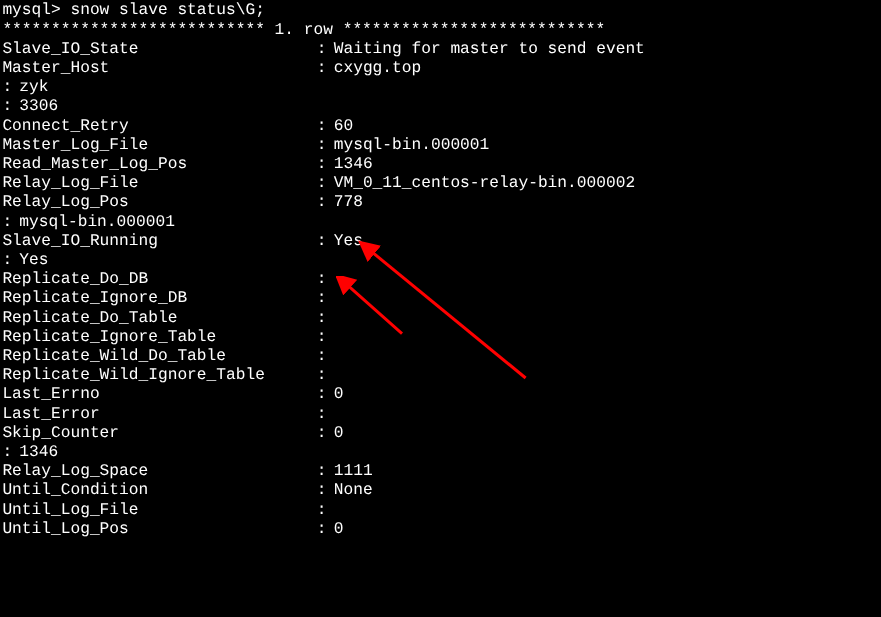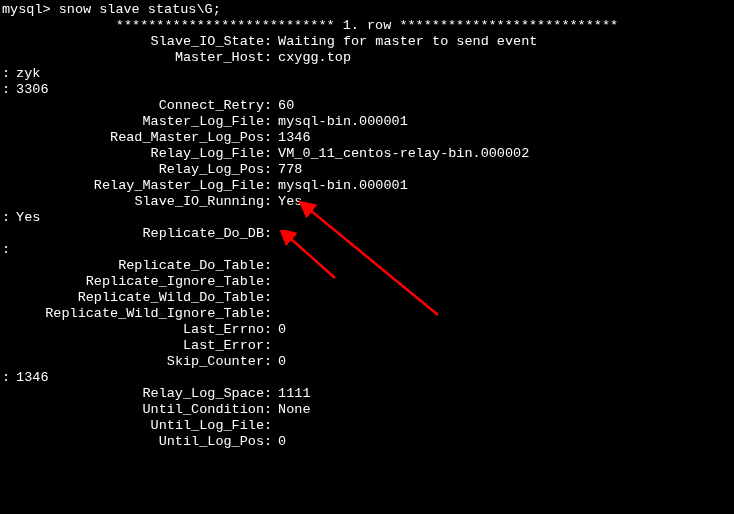--- a/index.html
+++ b/index.html
@@ -15,36 +15,34 @@
       position: relative;
       padding: 2px 2px;
     }
     .line {
       white-space: pre;
       display: flex;
     }
     .label {
       display: inline-block;
       width: 262px;
-      text-align: right;
       color: #fff;
     }
     .colon {
       display: inline-block;
       color: #fff;
       padding-right: 6px;
     }
     .value {
       display: inline-block;
       color: #fff;
     }
     .row-sep {
       white-space: pre;
       color: #fff;
-      text-align: center;
     }
     .prompt {
       white-space: pre;
       color: #fff;
       font-family: Liberation Mono, monospace;
     }
     .arrow {
       position: absolute;
       pointer-events: none;
     }
@@ -57,25 +55,25 @@
 <div id="rows-container">
     <div class="line"><span class="label">Slave_IO_State</span><span class="colon">:</span><span class="value">Waiting for master to send event</span></div>
     <div class="line"><span class="label">Master_Host</span><span class="colon">:</span><span class="value">cxygg.top</span></div>
     <div class="line"><span class="colon">:</span><span class="value">zyk</span></div>
     <div class="line"><span class="colon">:</span><span class="value">3306</span></div>
     <div class="line"><span class="label">Connect_Retry</span><span class="colon">:</span><span class="value">60</span></div>
     <div class="line"><span class="label">Master_Log_File</span><span class="colon">:</span><span class="value">mysql-bin.000001</span></div>
     <div class="line"><span class="label">Read_Master_Log_Pos</span><span class="colon">:</span><span class="value">1346</span></div>
     <div class="line"><span class="label">Relay_Log_File</span><span class="colon">:</span><span class="value">VM_0_11_centos-relay-bin.000002</span></div>
     <div class="line"><span class="label">Relay_Log_Pos</span><span class="colon">:</span><span class="value">778</span></div>
-    <div class="line"><span class="label">Relay_Master_Log_File</span><span class="colon">:</span><span class="value">mysql-bin.000001</span></div>
+    <div class="line"><span class="colon">:</span><span class="value">mysql-bin.000001</span></div>
     <div class="line"><span class="label">Slave_IO_Running</span><span class="colon">:</span><span class="value">Yes</span></div>
     <div class="line"><span class="colon">:</span><span class="value">Yes</span></div>
     <div class="line"><span class="label">Replicate_Do_DB</span><span class="colon">:</span><span class="value"></span></div>
-    <div class="line"><span class="colon">:</span><span class="value"></span></div>
+    <div class="line"><span class="label">Replicate_Ignore_DB</span><span class="colon">:</span><span class="value"></span></div>
     <div class="line"><span class="label">Replicate_Do_Table</span><span class="colon">:</span><span class="value"></span></div>
     <div class="line"><span class="label">Replicate_Ignore_Table</span><span class="colon">:</span><span class="value"></span></div>
     <div class="line"><span class="label">Replicate_Wild_Do_Table</span><span class="colon">:</span><span class="value"></span></div>
     <div class="line"><span class="label">Replicate_Wild_Ignore_Table</span><span class="colon">:</span><span class="value"></span></div>
     <div class="line"><span class="label">Last_Errno</span><span class="colon">:</span><span class="value">0</span></div>
     <div class="line"><span class="label">Last_Error</span><span class="colon">:</span><span class="value"></span></div>
     <div class="line"><span class="label">Skip_Counter</span><span class="colon">:</span><span class="value">0</span></div>
     <div class="line"><span class="colon">:</span><span class="value">1346</span></div>
     <div class="line"><span class="label">Relay_Log_Space</span><span class="colon">:</span><span class="value">1111</span></div>
     <div class="line"><span class="label">Until_Condition</span><span class="colon">:</span><span class="value">None</span></div>

